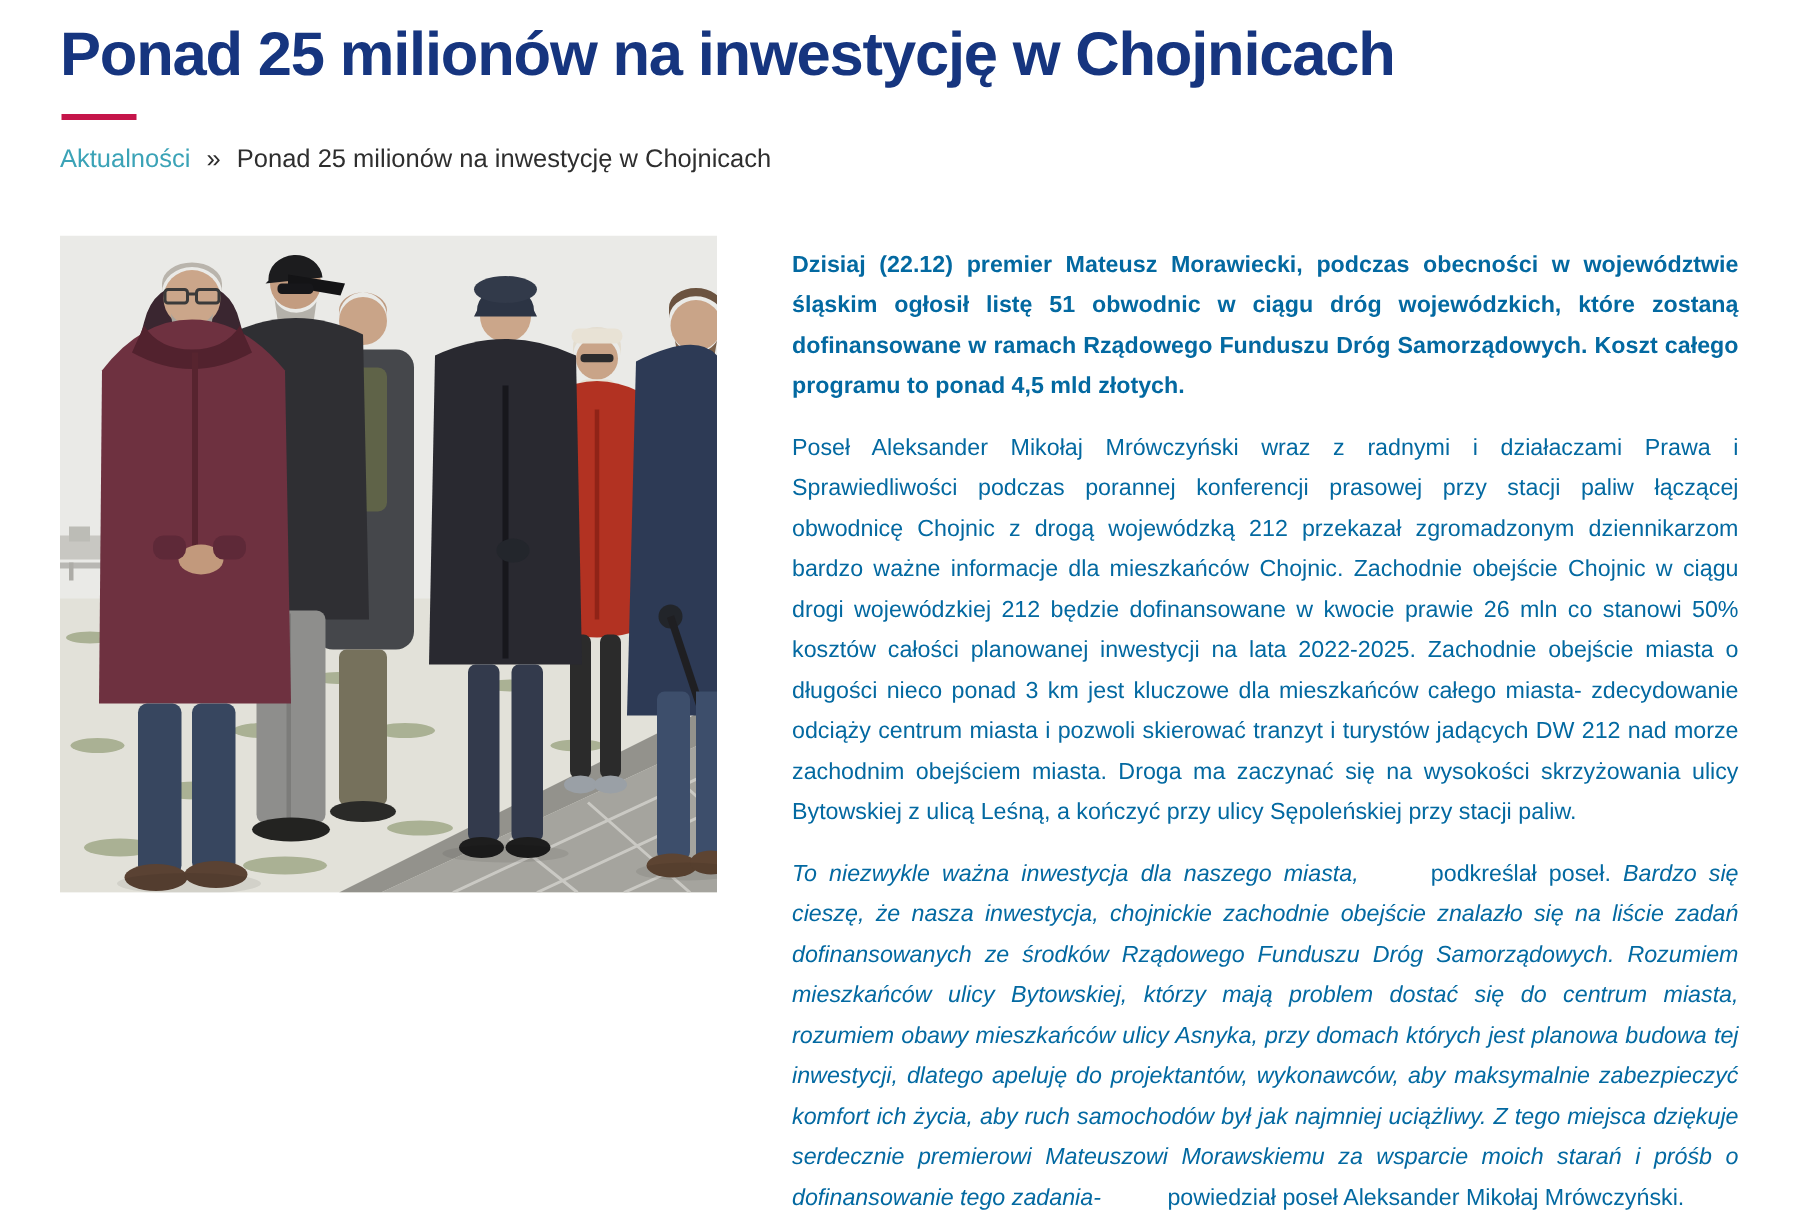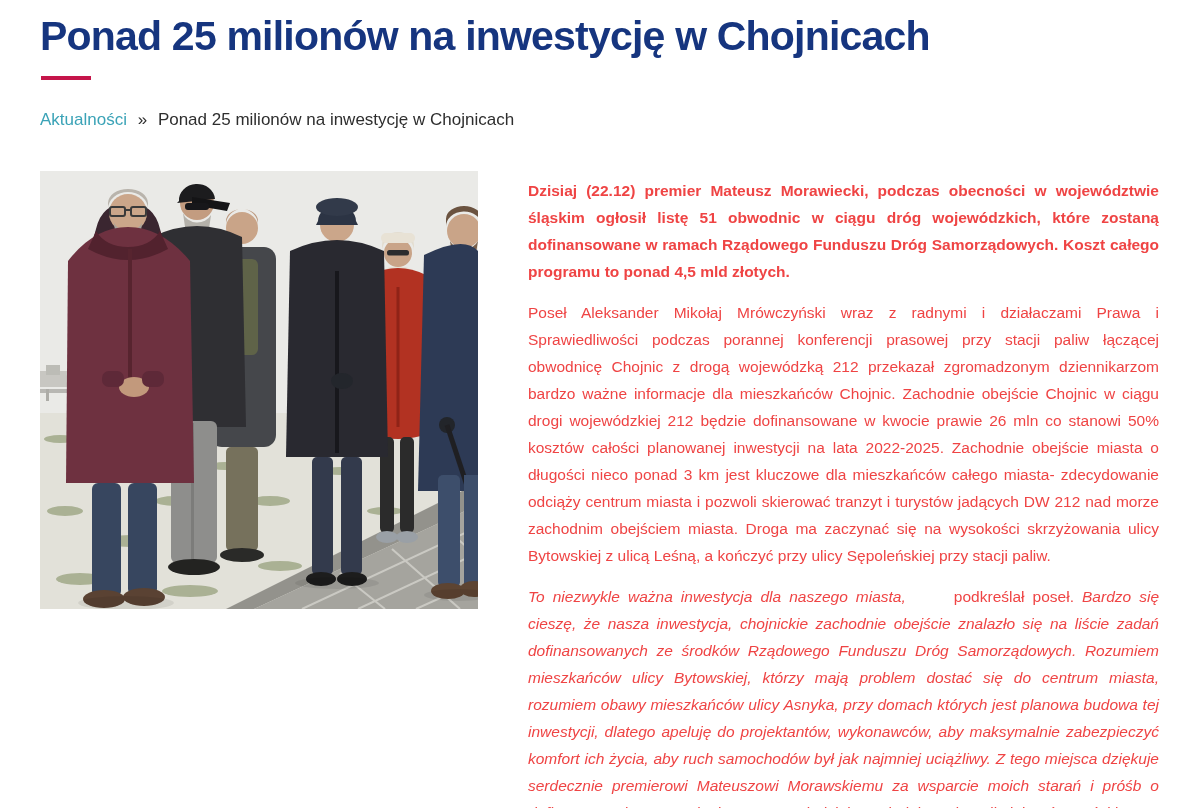--- a/index.html
+++ b/index.html
@@ -13,41 +13,41 @@
 
   h1.page-title {
     font-size: 41px; line-height: 1.12; font-weight: 700;
     color: #16357f; letter-spacing: -0.8px;
   }
   .title-accent-bar {
     width: 50px; height: 4px; background: #c5154a;
     margin-top: 16px; margin-left: 1px;
   }
   nav.breadcrumb {
-    margin-top: 30px; font-size: 17px; color: #3a3a3a;
+    margin-top: 16px; font-size: 17px; color: #3a3a3a;
   }
   nav.breadcrumb a.crumb-link {
     color: #3ba3b7; text-decoration: none; cursor: pointer;
   }
   nav.breadcrumb .crumb-sep { color: #2e2e2e; margin: 0 6px; }
   nav.breadcrumb .crumb-current { color: #2e2e2e; }
 
   .content-row {
     margin-top: 41px;
     display: flex; align-items: flex-start; gap: 50px;
   }
   figure.article-photo-wrap {
     flex: 0 0 438px; width: 438px; height: 438px;
   }
   figure.article-photo-wrap svg { display: block; width: 438px; height: 438px; }
 
   article.article-body { flex: 1 1 auto; min-width: 0; padding-top: 6px; }
   article.article-body p {
     font-size: 15.5px; line-height: 27px;
-    text-align: justify; color: #ef4444;
+    text-align: justify; color: #0369a1;
     margin-bottom: 14px;
   }
   article.article-body p.lead { font-weight: 700; }
   article.article-body p.quote em { }
   article.article-body p.quote .upright { font-style: normal; margin-left: 40px; }
 </style>
 </head>
 <body>
 
 <main class="page">

